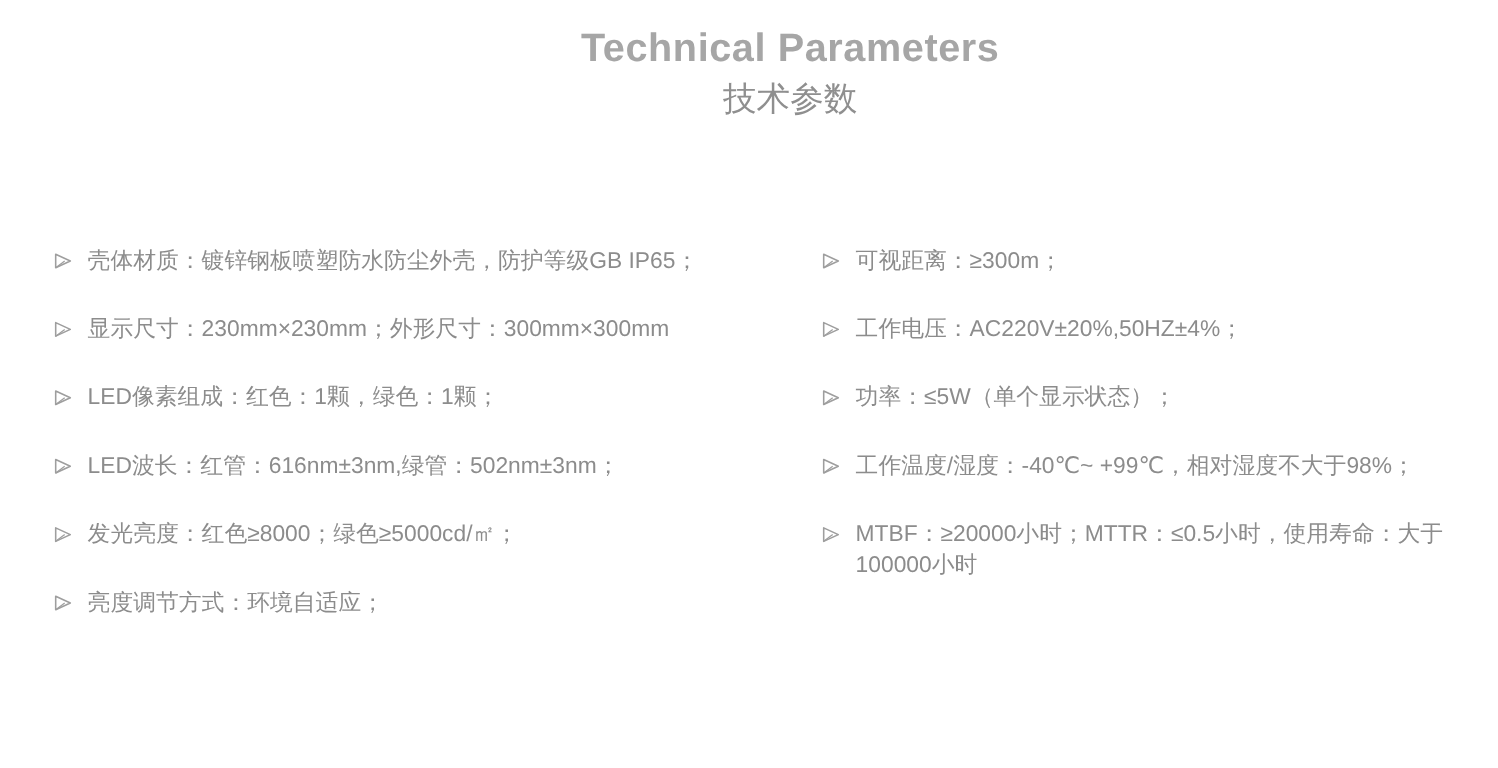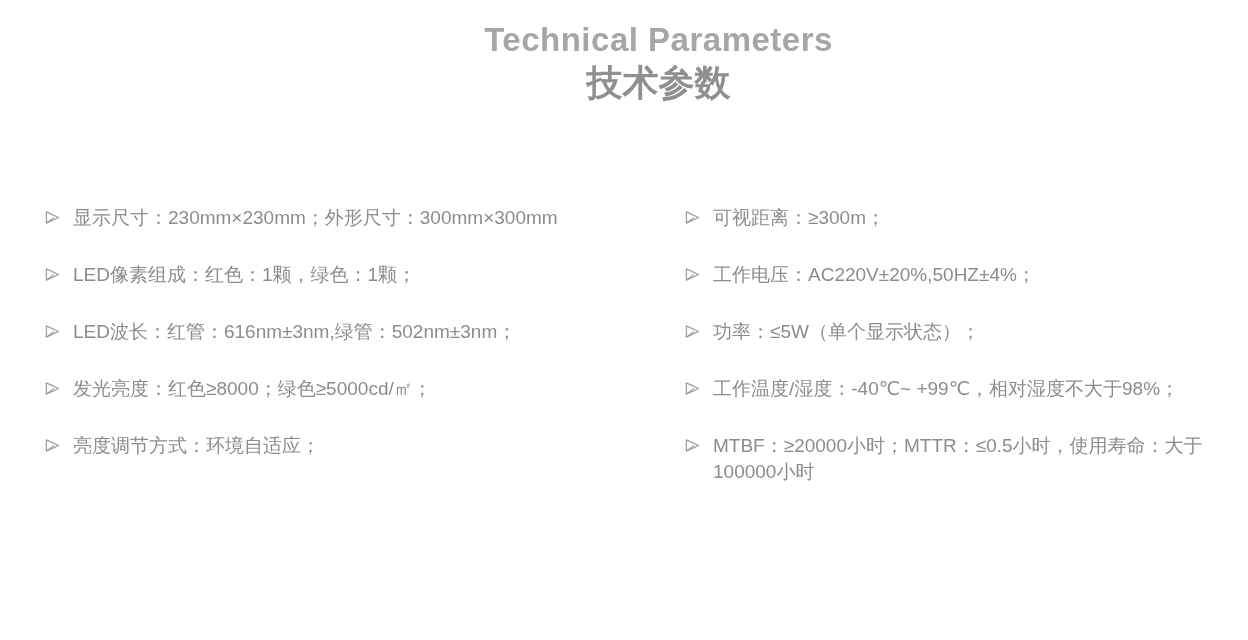--- a/index.html
+++ b/index.html
@@ -21,22 +21,22 @@
     text-align:center;
   }
   .title-en{
     font-size:33px;
     font-weight:bold;
     color:var(--title-en);
     letter-spacing:0.5px;
     line-height:40px;
   }
   .title-zh{
-    font-size:36px;
-    font-weight:700;
+    font-size:28px;
+    font-weight:400;
     color:var(--title-zh);
     line-height:44px;
     margin-top:1px;
   }
   .content{
     display:flex;
     margin-top:100px;
   }
   .spec-col{
     color:var(--body-text);
@@ -71,20 +71,29 @@
 </head>
 <body>
 
 <div class="header">
   <div class="title-en">Technical Parameters</div>
   <div class="title-zh">技术参数</div>
 </div>
 
 <div class="content">
   <div class="spec-col left">
+  <div class="spec-item">
+    <span class="bullet">
+      <svg viewBox="0 0 16 16" xmlns="http://www.w3.org/2000/svg">
+        <path d="M1.5 2 L14.5 8 L1.5 14 Z" fill="#ffffff" stroke="#9e9e9e" stroke-width="1.4" stroke-linejoin="round"></path>
+        <path d="M1.5 14 L9.5 8" fill="none" stroke="#9e9e9e" stroke-width="1.1"></path>
+      </svg>
+    </span>
+    <span class="spec-text">壳体材质：镀锌钢板喷塑防水防尘外壳，防护等级GB IP65；</span>
+  </div>
 
   <div class="spec-item">
     <span class="bullet">
       <svg viewBox="0 0 16 16" xmlns="http://www.w3.org/2000/svg">
         <path d="M1.5 2 L14.5 8 L1.5 14 Z" fill="#ffffff" stroke="#9e9e9e" stroke-width="1.4" stroke-linejoin="round"></path>
         <path d="M1.5 14 L9.5 8" fill="none" stroke="#9e9e9e" stroke-width="1.1"></path>
       </svg>
     </span>
     <span class="spec-text">显示尺寸：230mm×230mm；外形尺寸：300mm×300mm</span>
   </div>

